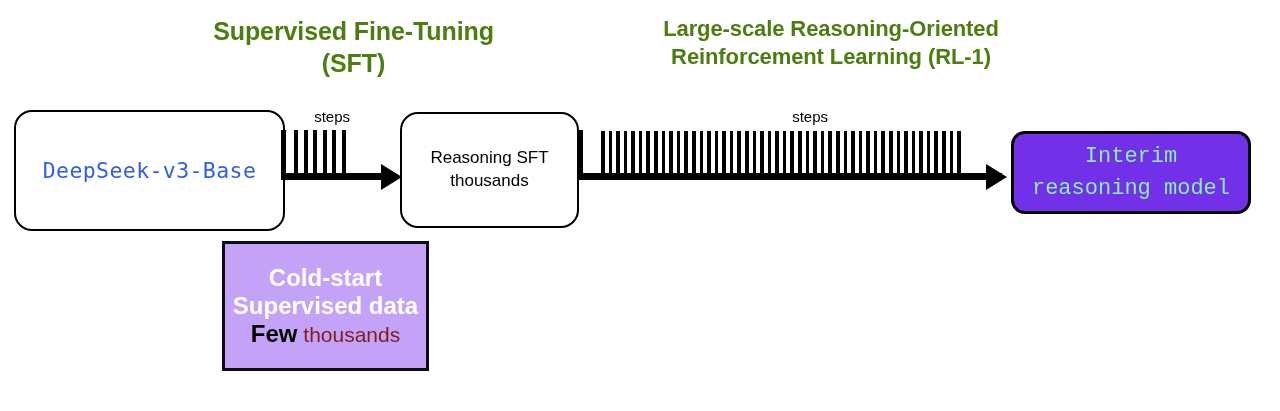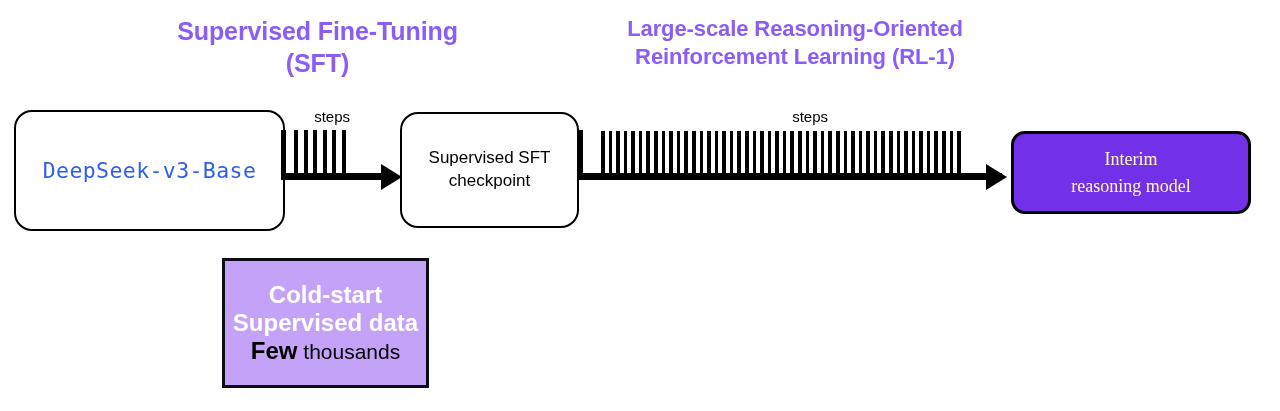--- a/index.html
+++ b/index.html
@@ -20,23 +20,24 @@
     left: 0; top: 0;
     width: 1280px;
     height: 411px;
   }
 
   
   .stage-heading {
     position: absolute;
     text-align: center;
     font-weight: bold;
-    color: #8b5cf6;
+    color: #4d7c0f;
     line-height: 1.28;
     letter-spacing: -0.1px;
+    margin-left: 36px;
   }
   #heading-sft {
     left: 175px;
     top: 15px;
     width: 285px;
     font-size: 25px;
   }
   #heading-rl1 {
     left: 570px;
     top: 15px;
@@ -92,32 +93,32 @@
     box-sizing: border-box;
     background: #7230e8;
     border: 3px solid #000000;
     border-radius: 14px;
     display: flex;
     align-items: center;
     justify-content: center;
     text-align: center;
   }
   #box-interim .box-label {
-    font-family: Liberation Serif, serif;
-    font-size: 18px;
-    color: #fef9c3;
+    font-family: Liberation Mono, monospace;
+    font-size: 22px;
+    color: #86efac;
     line-height: 1.45;
     white-space: pre-line;
   }
 
   
   #box-coldstart {
     position: absolute;
     left: 222px;
-    top: 258px;
+    top: 241px;
     width: 207px;
     height: 130px;
     box-sizing: border-box;
     background: #c4a2f7;
     border: 3px solid #0c0c14;
     display: flex;
     flex-direction: column;
     align-items: center;
     justify-content: center;
     text-align: center;
@@ -131,21 +132,21 @@
   #box-coldstart .cs-line-3 {
     font-size: 24px;
     line-height: 1.18;
   }
   #box-coldstart .cs-line-3 .cs-strong {
     font-weight: bold;
     color: #000000;
   }
   #box-coldstart .cs-line-3 .cs-weak {
     font-weight: normal;
-    color: #000000;
+    color: #7f1d1d;
     font-size: 21px;
   }
 
   
   .arrow-shaft {
     position: absolute;
     height: 7px;
     background: #000000;
   }
   #shaft-sft { left: 281px; top: 173px; width: 112px; }
@@ -217,21 +218,21 @@
       <span class="tick"></span>
       <span class="tick"></span>
       <span class="tick"></span>
       <span class="tick"></span>
       <span class="tick"></span>
     </div>
   <div class="arrow-shaft" id="shaft-sft"></div>
   <div class="arrow-head" id="head-sft"></div>
 
   <div class="node-box" id="box-sft">
-    <span class="box-label">Supervised SFT checkpoint</span>
+    <span class="box-label">Reasoning SFT thousands</span>
   </div>
 
   <div class="riser" id="riser-sft"></div>
   <div class="steps-label" id="steps-label-rl">steps</div>
   <div class="tick-group" id="ticks-rl">
       <span class="tick"></span>
       <span class="tick"></span>
       <span class="tick"></span>
       <span class="tick"></span>
       <span class="tick"></span>

